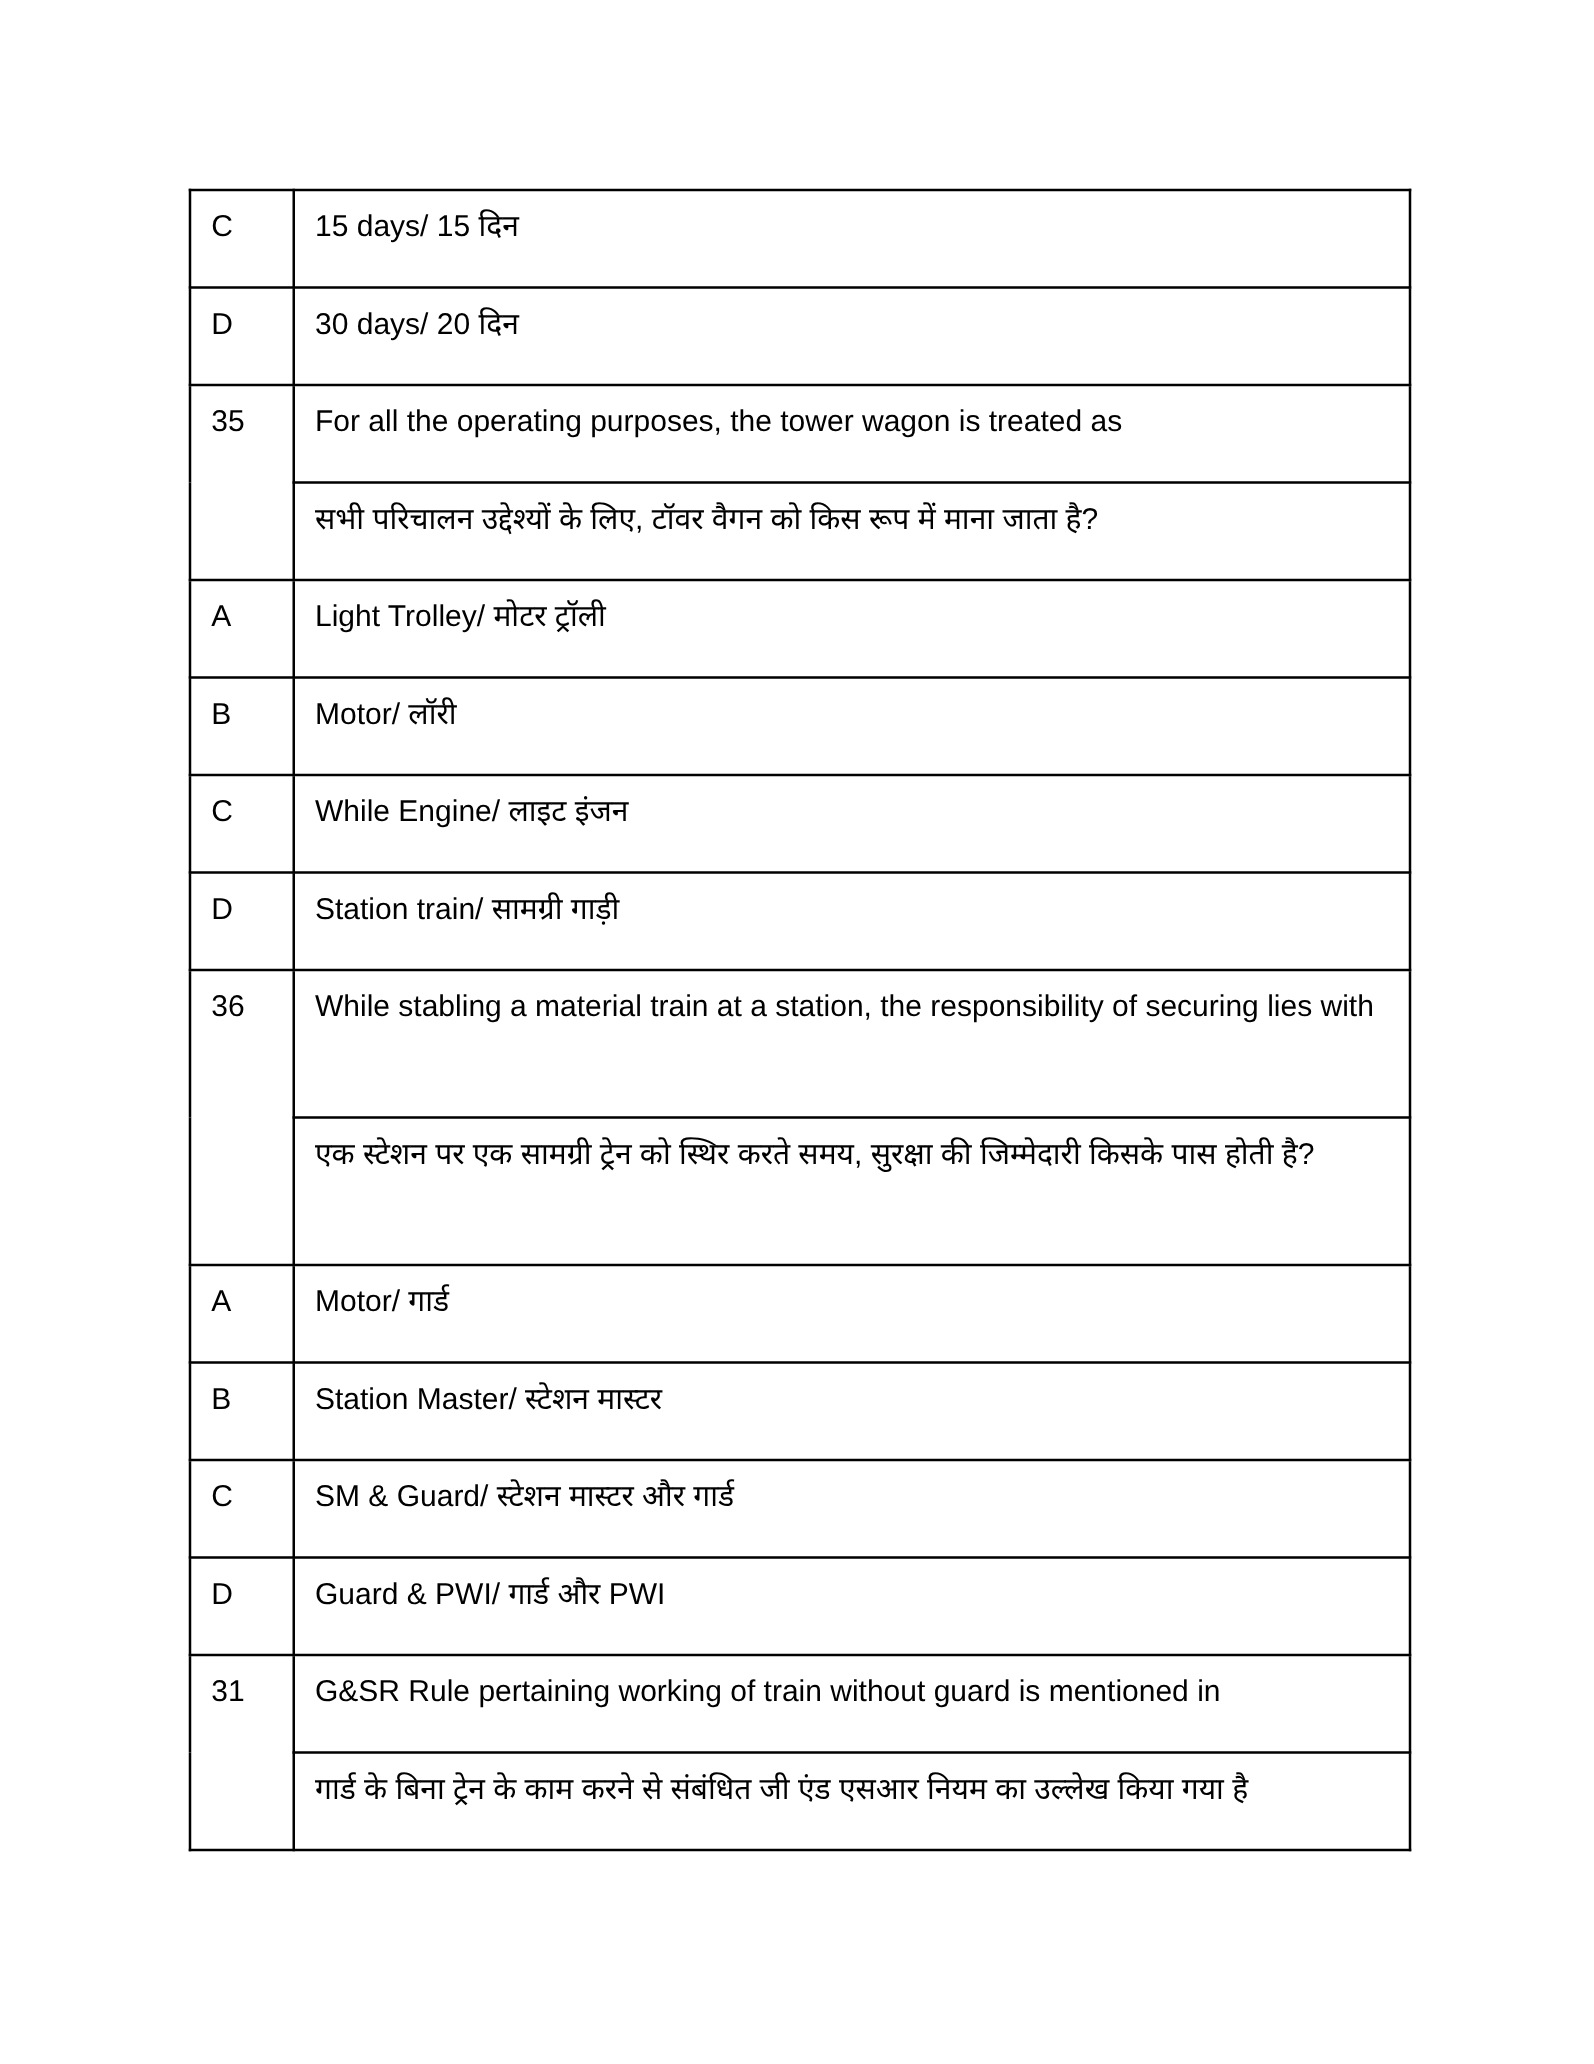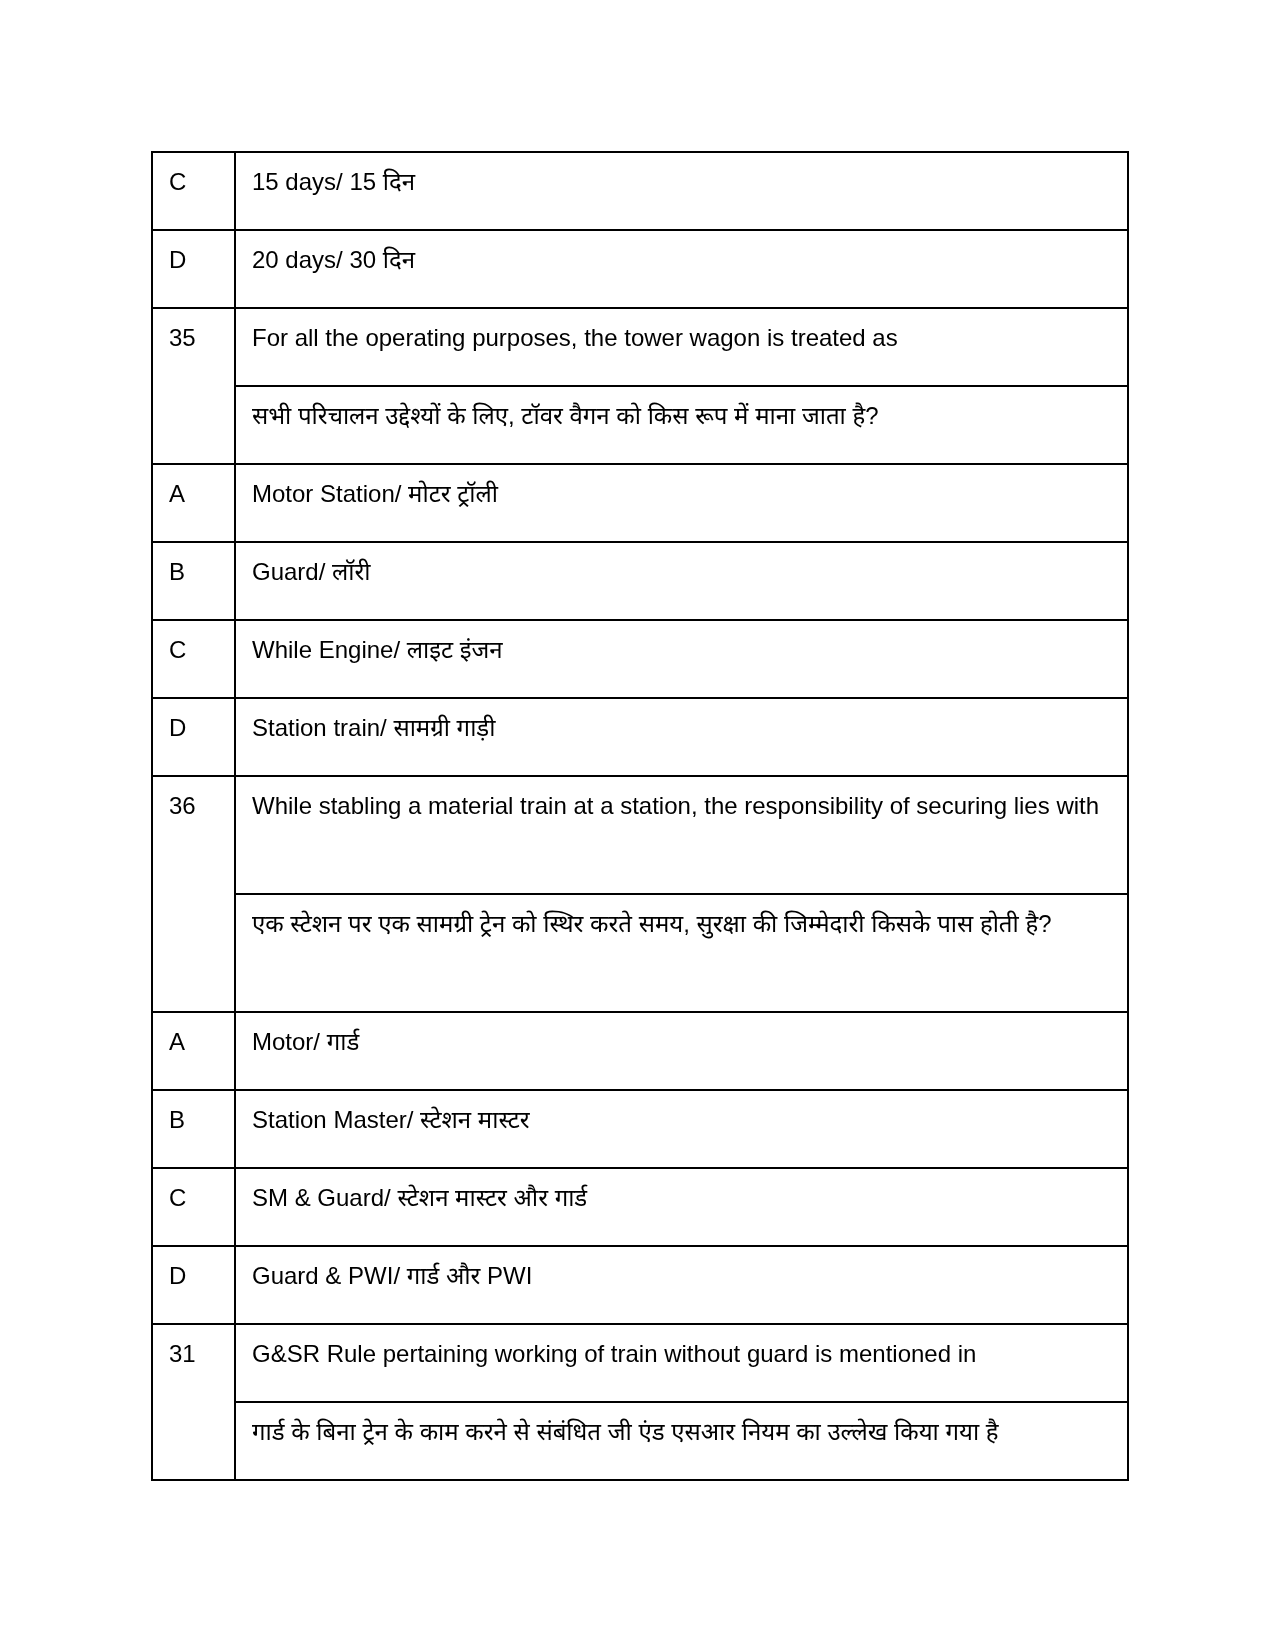--- a/index.html
+++ b/index.html
@@ -30,36 +30,36 @@
         <col class="c1">
         <col class="c2">
       </colgroup>
   <tbody>
     <tr class="r1">
       <td class="num">C</td>
       <td>15 days/ 15 दिन</td>
     </tr>
     <tr class="r1">
       <td class="num">D</td>
-      <td>20 days/ 30 दिन</td>
+      <td>30 days/ 20 दिन</td>
     </tr>
     <tr class="r1">
       <td class="num" rowspan="2">35</td>
       <td>For all the operating purposes, the tower wagon is treated as</td>
     </tr>
     <tr class="r1">
       <td>सभी परिचालन उद्देश्यों के लिए, टॉवर वैगन को किस रूप में माना जाता है?</td>
     </tr>
     <tr class="r1">
       <td class="num">A</td>
-      <td>Motor Station/ मोटर ट्रॉली</td>
+      <td>Light Trolley/ मोटर ट्रॉली</td>
     </tr>
     <tr class="r1">
       <td class="num">B</td>
-      <td>Guard/ लॉरी</td>
+      <td>Motor/ लॉरी</td>
     </tr>
     <tr class="r1">
       <td class="num">C</td>
       <td>While Engine/ लाइट इंजन</td>
     </tr>
     <tr class="r1">
       <td class="num">D</td>
       <td>Station train/ सामग्री गाड़ी</td>
     </tr>
     <tr class="r2">

